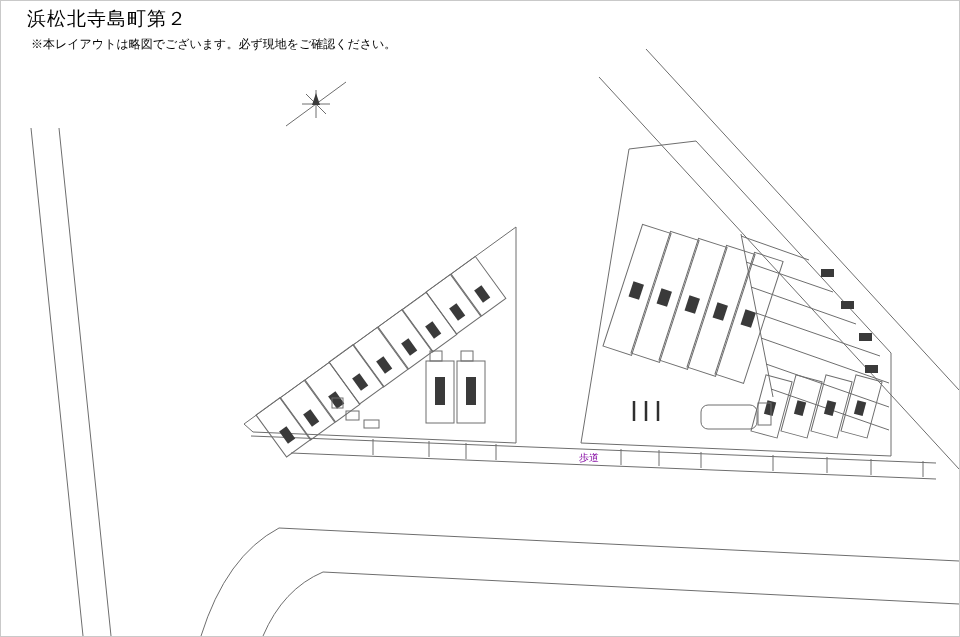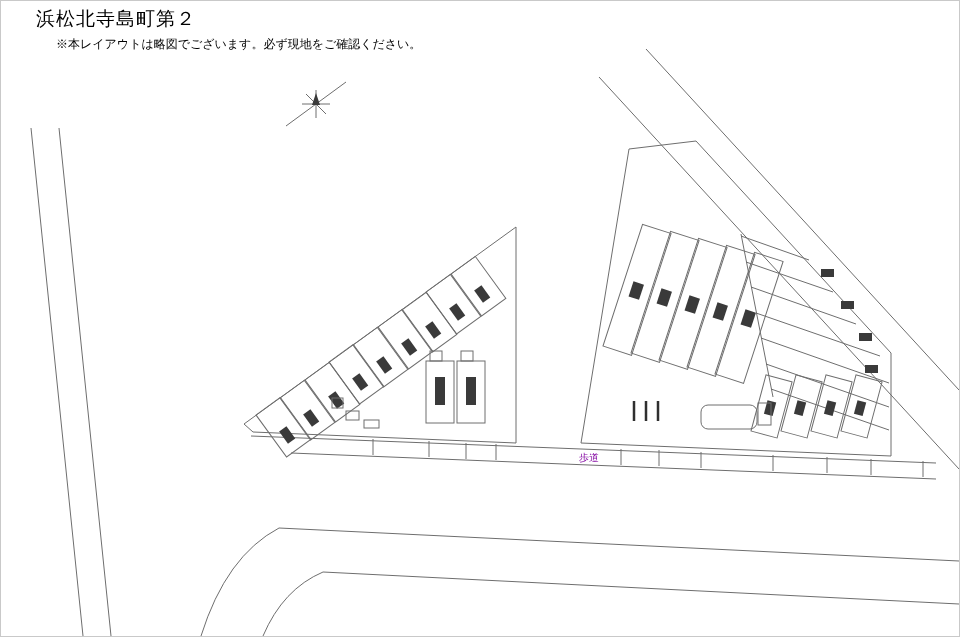--- a/index.html
+++ b/index.html
@@ -1,23 +1,23 @@
 <!DOCTYPE html>
 <html><head>
 <meta charset="utf-8">
 <style>
   html,body{margin:0;padding:0;background:#ffffff;}
   .page{
     position:relative;width:958px;height:635px;background:#ffffff;
     border:1px solid #c9c9c9;overflow:hidden;
     font-family:"Liberation Serif","DejaVu Serif",serif;
   }
-  .hdr{position:absolute;left:35px;top:5px;z-index:2;color:#000;}
+  .hdr{position:absolute;left:26px;top:5px;z-index:2;color:#000;}
   .title{font-size:19px;letter-spacing:1px;}
-  .note{font-size:12px;margin-top:4px;margin-left:20px;}
+  .note{font-size:12px;margin-top:4px;margin-left:4px;}
   .plan-svg{position:absolute;left:0;top:0;}
   .ln{stroke:#6e6e6e;stroke-width:1;fill:none;}
   .slot{stroke:#6e6e6e;stroke-width:1;fill:none;}
   .dm{fill:#3a3a3a;stroke:none;}
   .tick{stroke:#6e6e6e;stroke-width:1;}
   .micro{stroke:#2f2f2f;stroke-width:2.5;}
   .sw-label{font-family:"Liberation Sans","DejaVu Sans",sans-serif;font-size:10px;fill:#8000a0;}
 </style>
 </head>
 <body>

